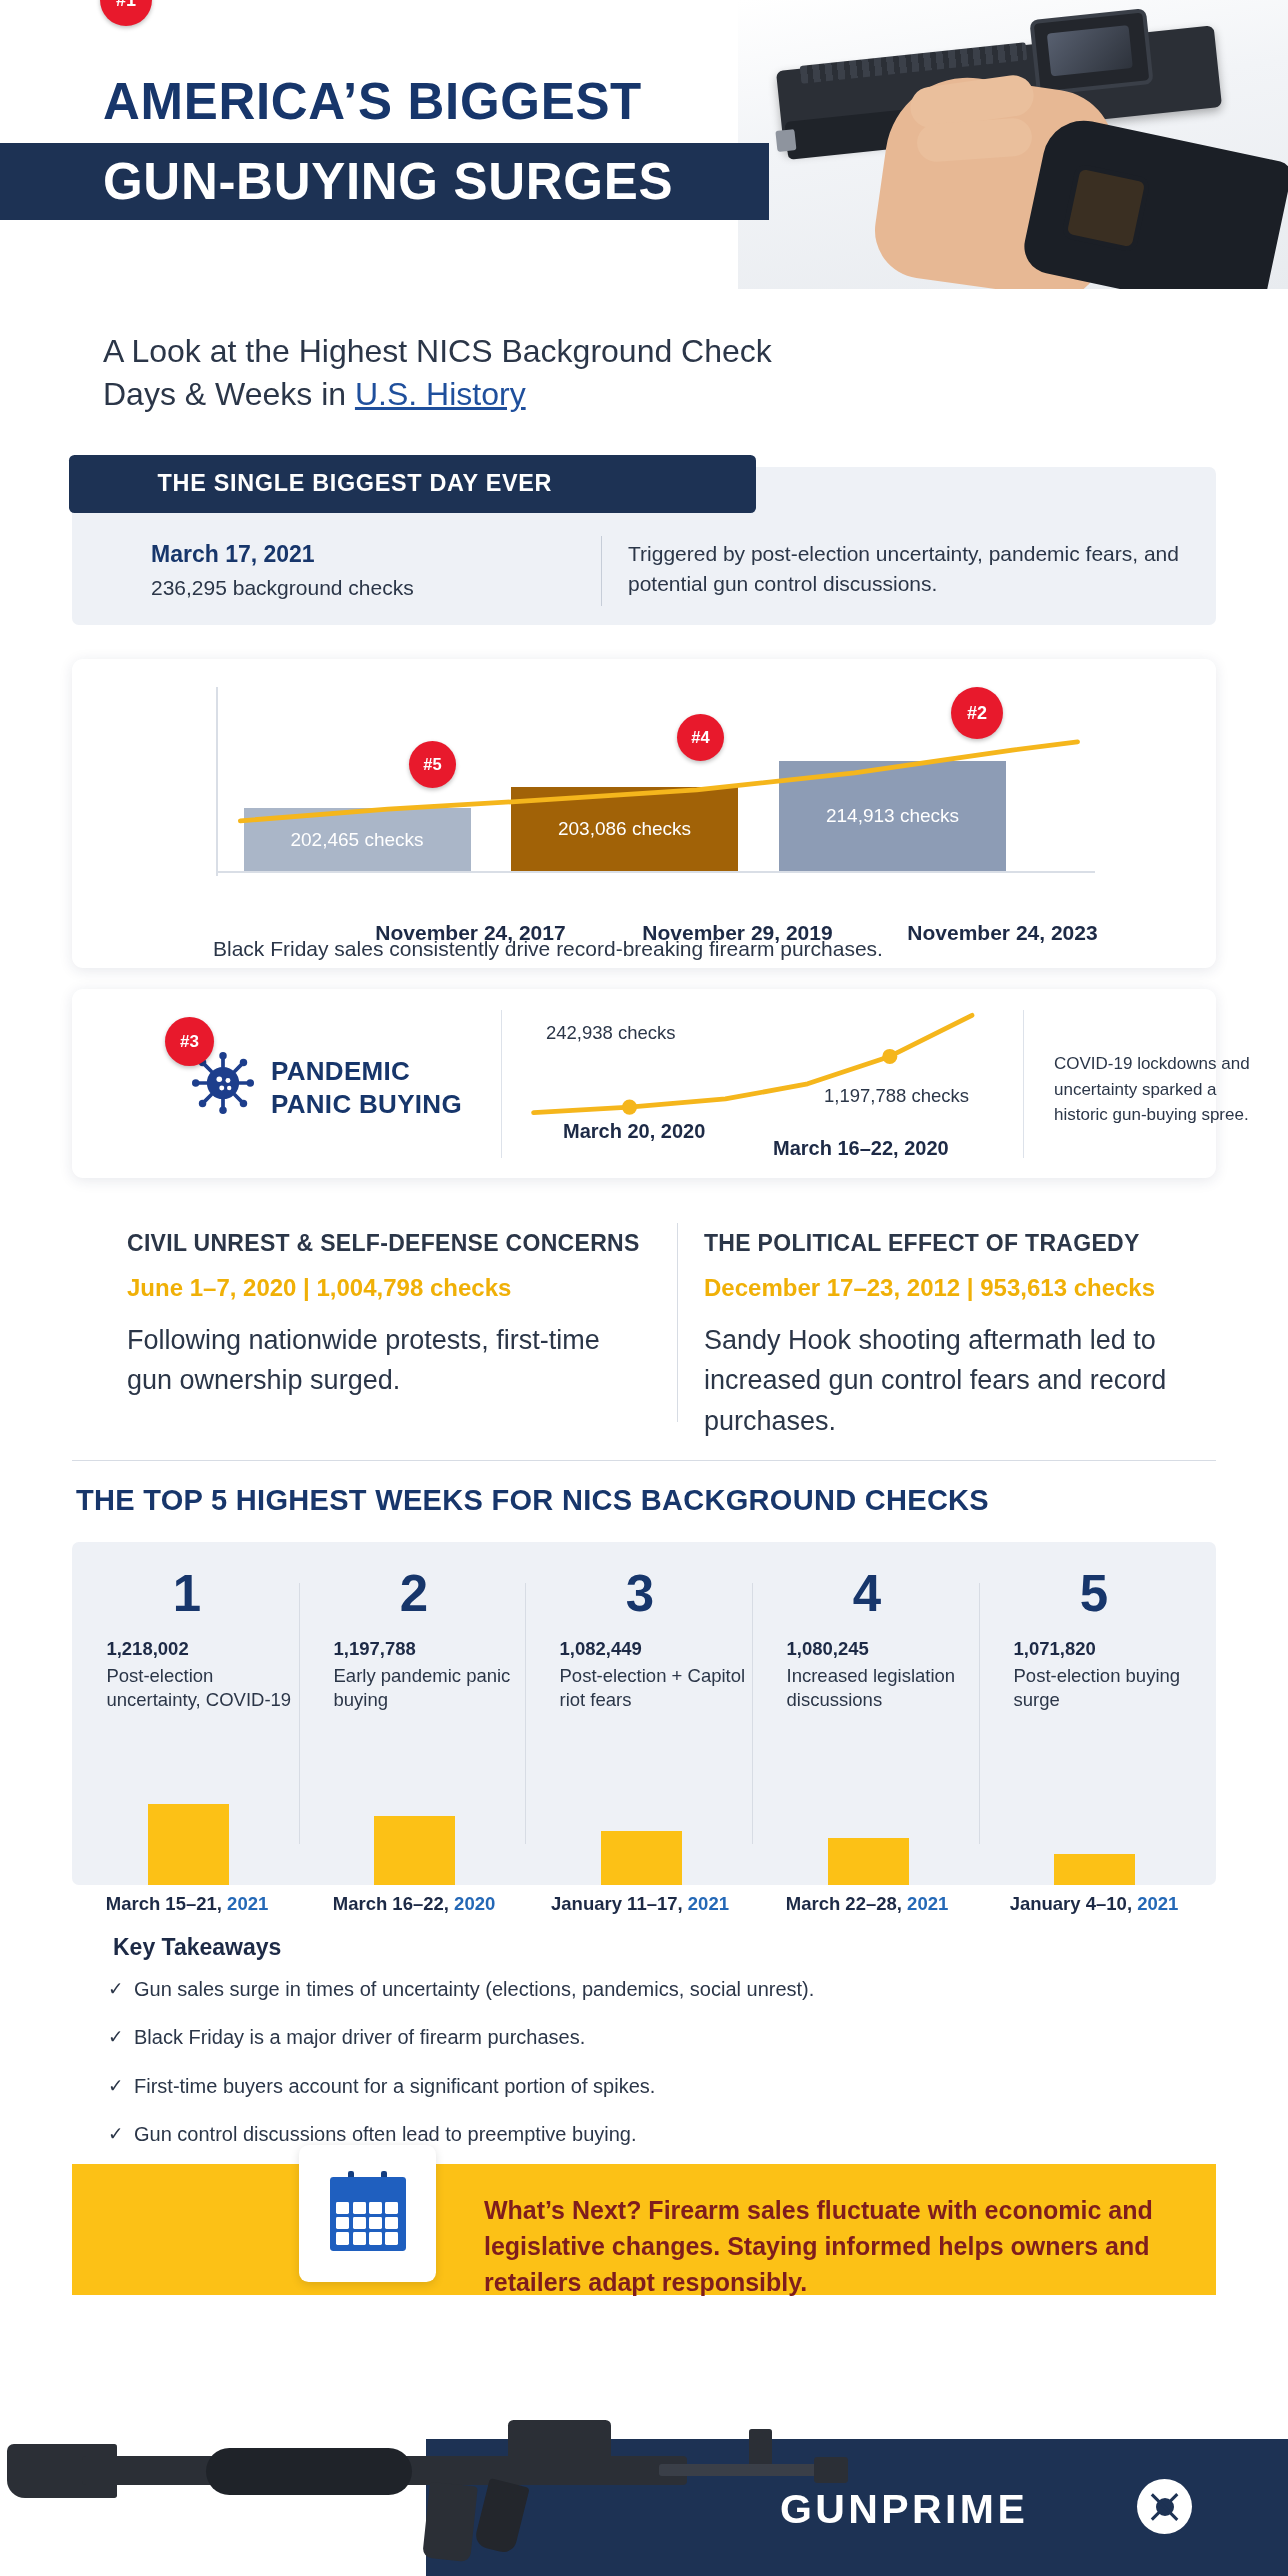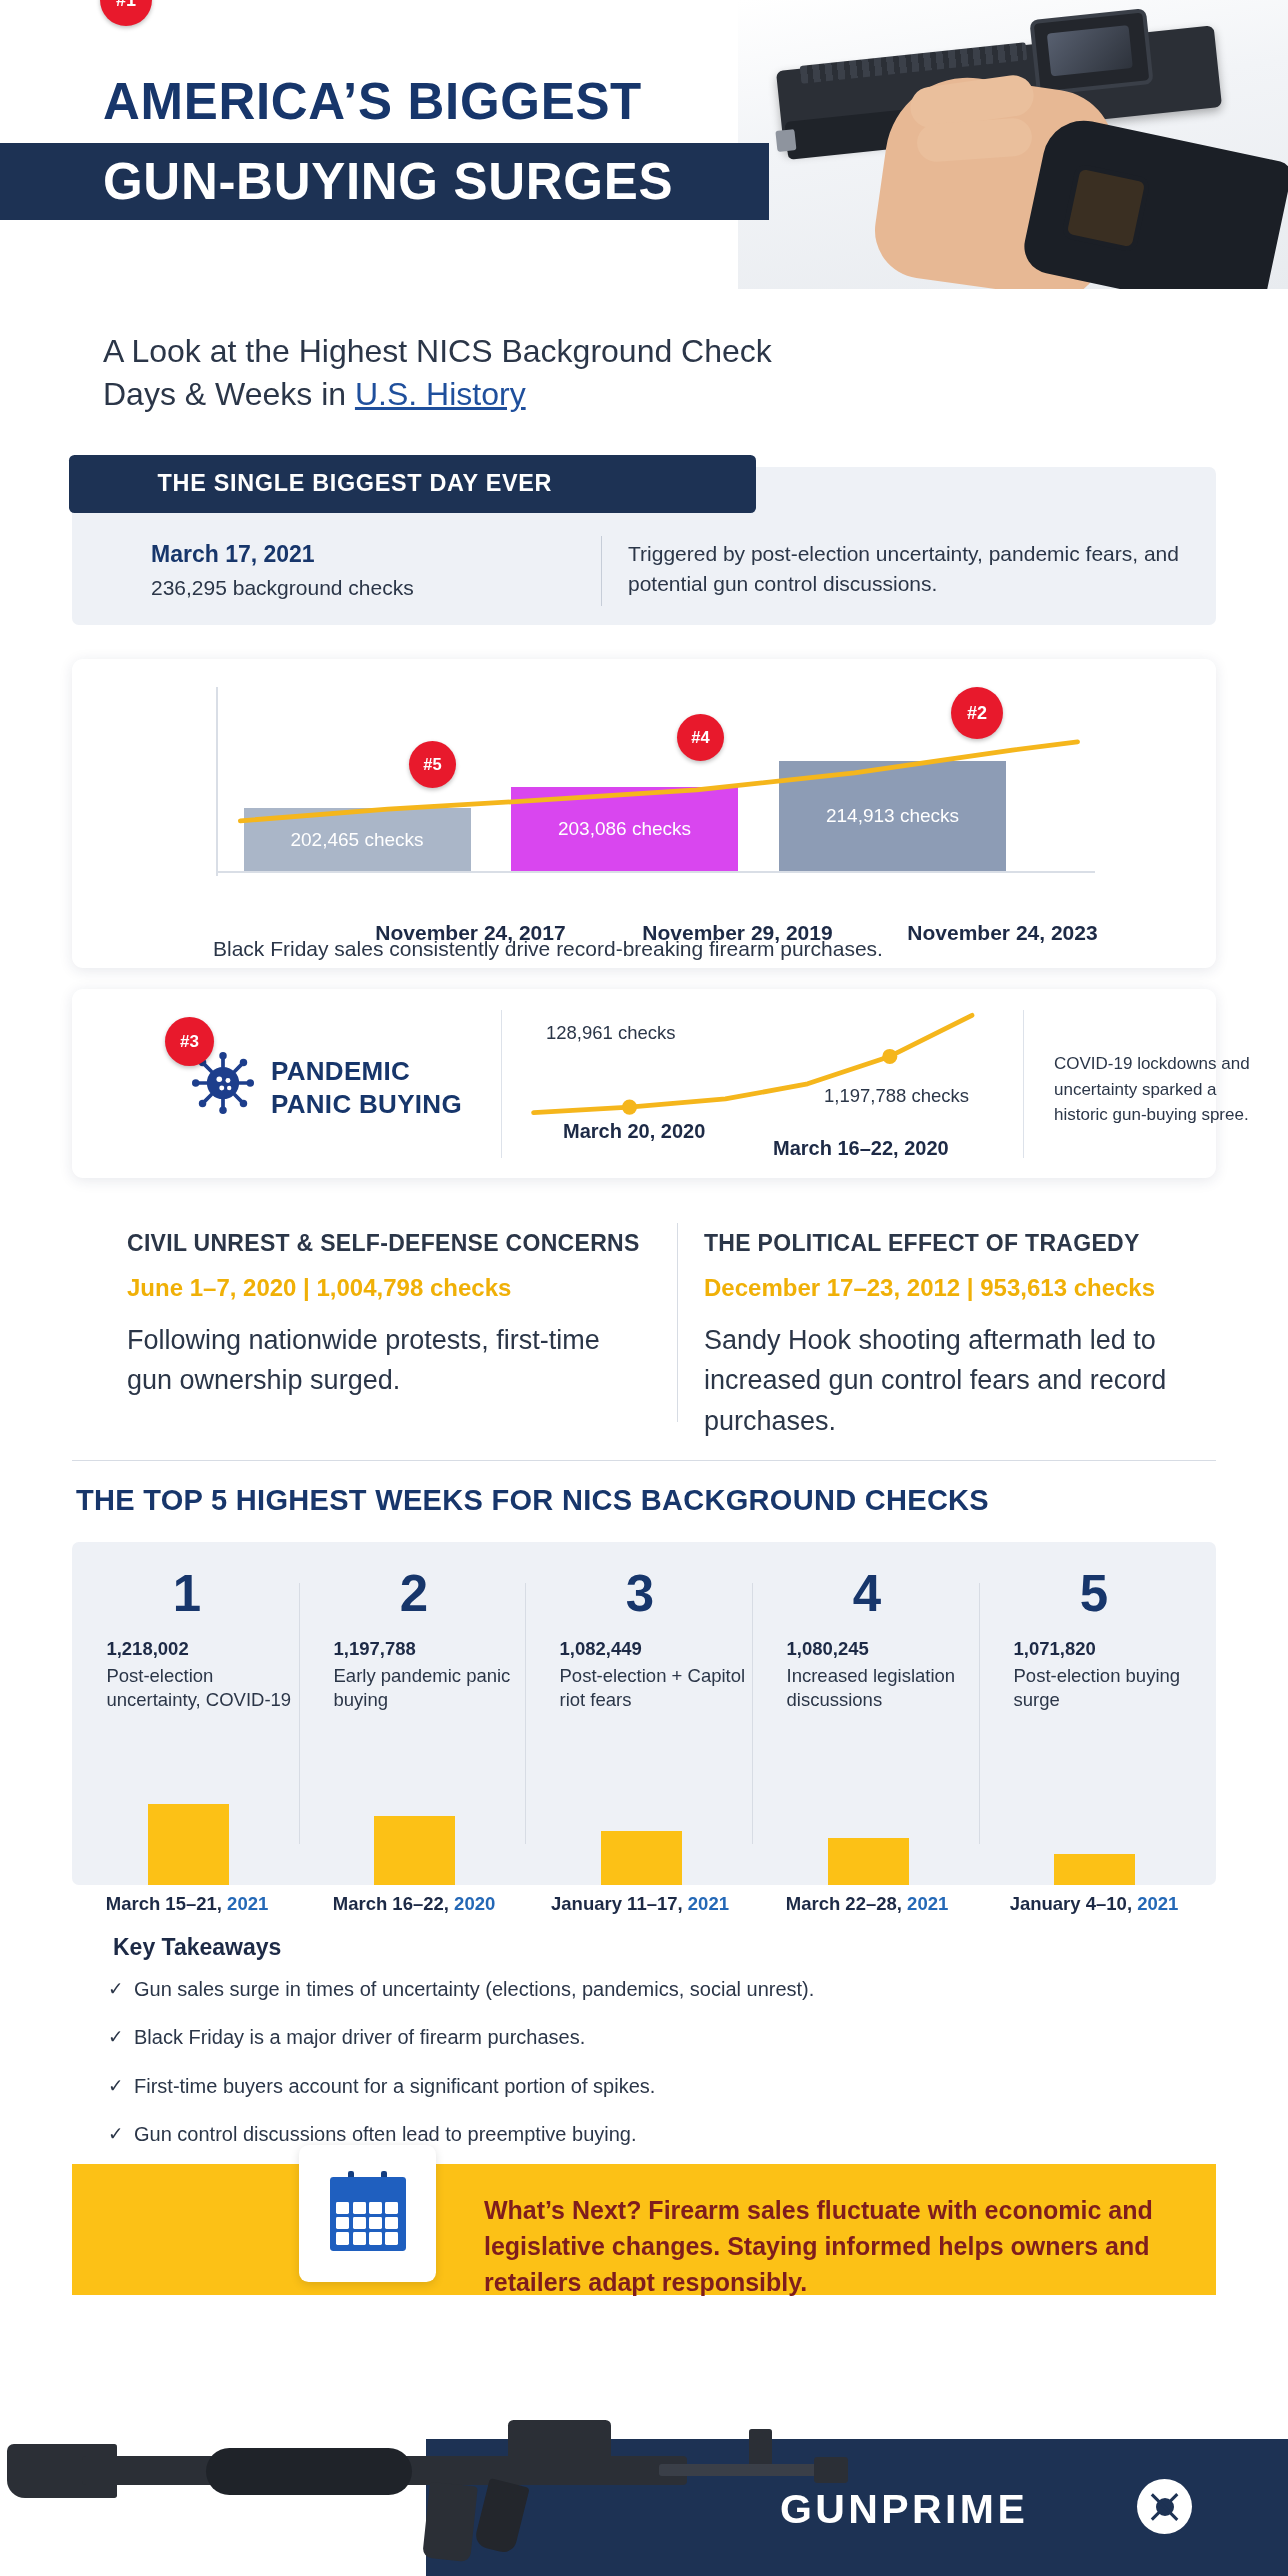--- a/index.html
+++ b/index.html
@@ -116,21 +116,21 @@
     position:absolute; background:#ffffff; border-radius:11px;
     box-shadow:0 2.7px 13.7px rgba(26,44,77,.10);
   }
   .sec2 { left:72px; top:659px; width:1144px; height:309px; }
   .bf-plot { position:absolute; left:144px; top:27.5px; width:879px; height:199px; }
   .axis-v { position:absolute; left:0; top:0; width:2.1px; height:189px; background:#d9dee6; }
   .axis-h { position:absolute; left:0; bottom:12.4px; width:879px; height:2.1px; background:#d9dee6; }
   .bf-bar { position:absolute; bottom:14.4px; background:#8d9cb5; display:flex; align-items:center; justify-content:center; }
   .bf-bar span { color:#ffffff; font-size:19px; }
   .bf-b1 { left:27.5px; width:227px; height:63px; background:#aab6c8;margin-top:30px; }
-  .bf-b2 { left:295px; width:227px; height:84px; background:#d946ef; }
+  .bf-b2 { left:295px; width:227px; height:84px; background:#a16207; }
   .bf-b3 { left:563px; width:227px; height:110px; background:#8d9cb5; }
   .bf-label { position:absolute; top:234px; font-size:21px; font-weight:bold; color:#1d2a46; text-align:center; width:247px; }
   .bfl1 { left:131px; } .bfl2 { left:398px; } .bfl3 { left:663px; }
   .bf-note { position:absolute; left:141px; top:278px; font-size:21px; color:#2b3648; }
   .badge-5 { left:409px; top:741px; width:47px; height:47px; font-size:16.5px; }
   .badge-4 { left:677px; top:714px; width:47px; height:47px; font-size:16.5px; }
   .badge-2 { left:951px; top:687px; width:52px; height:52px; font-size:18px; }
 
   
   .sec3 { left:72px; top:989px; width:1144px; height:189px; }
@@ -318,21 +318,21 @@
       <span>PANIC BUYING</span>
     </div>
     <div class="p-div1"></div>
     <div class="p-div2"></div>
 
     <svg class="p-chart" viewBox="0 0 720 200">
       <polyline points="20,160 160,152 300,140 420,118 540,78 660,18" fill="none" stroke="#f5b61c" stroke-width="7" stroke-linecap="round" stroke-linejoin="round"></polyline>
       <circle cx="160" cy="152" r="11" fill="#f5b61c"></circle>
       <circle cx="540" cy="78" r="11" fill="#f5b61c"></circle>
     </svg>
-    <div class="p-lab1">128,961 checks</div>
+    <div class="p-lab1">242,938 checks</div>
     <div class="p-lab2">1,197,788 checks</div>
     <div class="p-date1">March 20, 2020</div>
     <div class="p-date2">March 16–22, 2020</div>
     <div class="p-desc">COVID-19 lockdowns and uncertainty sparked a historic gun-buying spree.</div>
   </div>
   <div class="badge badge-3">#3</div>
 
   <div class="sec4">
     <div class="col col-l">
       <div class="col-head">CIVIL UNREST &amp; SELF-DEFENSE CONCERNS</div>

